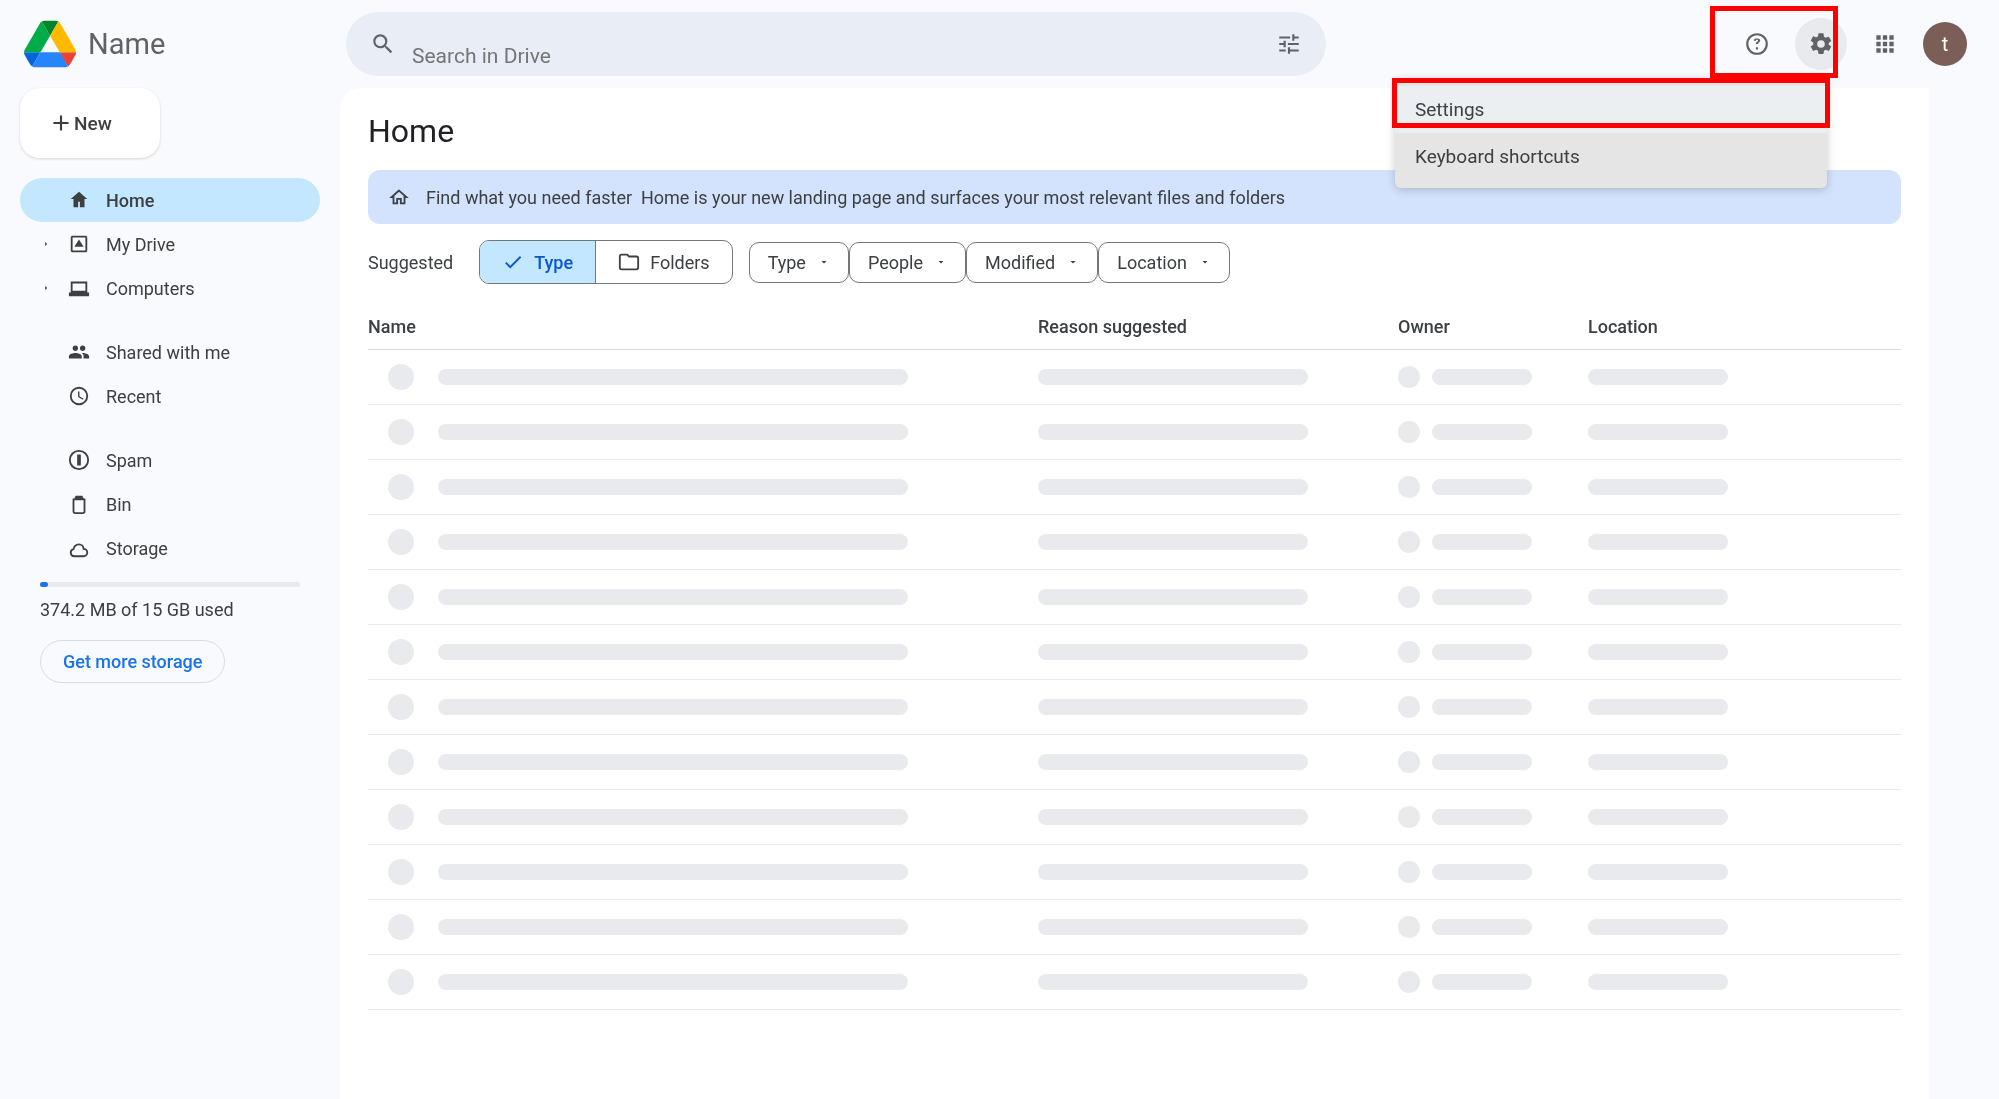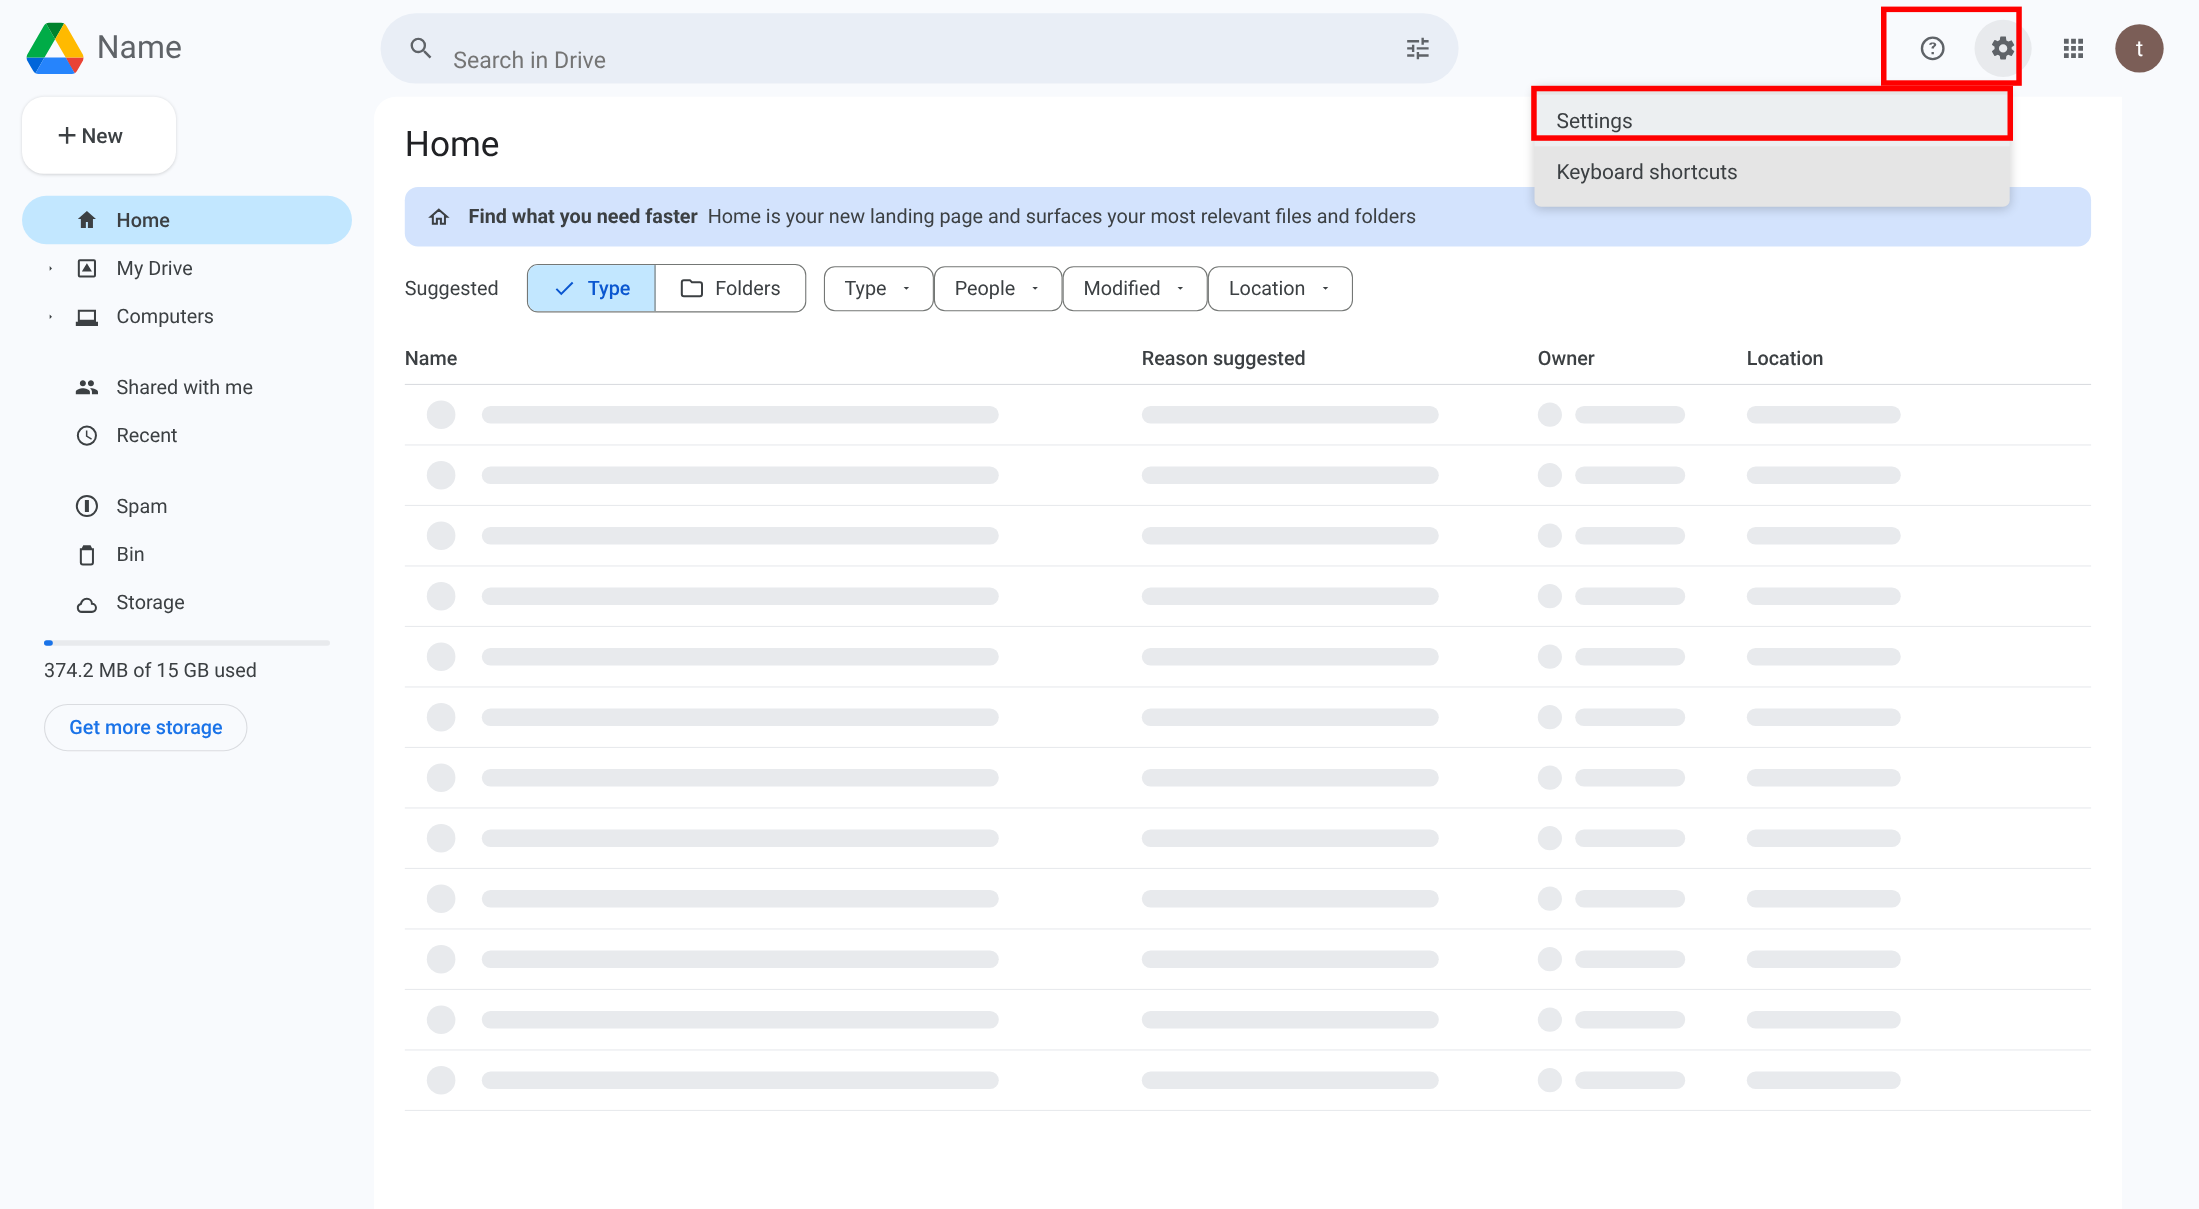--- a/index.html
+++ b/index.html
@@ -29,21 +29,21 @@
 .nav-item .exp { width: 12px; display: flex; justify-content: center; }
 .nav-group { margin-top: 20px; }
 .storage-bar { height: 5px; background: #e8eaed; border-radius: 3px; margin: 12px 20px 0; position: relative; }
 .storage-bar::before { content: ''; position: absolute; left: 0; top: 0; height: 100%; width: 3%; background: #1a73e8; border-radius: 3px; }
 .storage-text { padding: 12px 20px; font-size: 18px; color: #3c4043; }
 .storage-btn { margin: 8px 20px; padding: 10px 22px; border: 1px solid #dadce0; border-radius: 24px; color: #1a73e8; font-size: 18px; font-weight: 500; cursor: pointer; display: inline-block; }
 
 .main { flex: 1; background: #fff; border-radius: 20px 0 0 0; margin-right: 70px; padding: 24px 28px; overflow: hidden; position: relative; }
 .page-title { font-size: 32px; color: #202124; margin-bottom: 20px; }
 .banner { background: #d3e3fd; border-radius: 12px; padding: 16px 20px; display: flex; align-items: center; gap: 16px; font-size: 18px; color: #3c4043; margin-bottom: 16px; }
-.banner .bold { font-weight: 700; text-align: center; }
+.banner .bold { font-weight: 400; text-align: center; }
 .filter-row { display: flex; align-items: center; gap: 16px; margin-bottom: 20px; }
 .sug-label { font-size: 18px; color: #3c4043; margin-right: 10px; }
 .seg { display: flex; border: 1px solid #747775; border-radius: 10px; overflow: hidden; }
 .seg-btn { padding: 10px 22px; display: flex; align-items: center; gap: 10px; font-size: 18px; color: #3c4043; cursor: pointer; }
 .seg-btn.active { background: #c2e7ff; color: #0b57d0; font-weight: 500; }
 .seg-btn:first-child { border-right: 1px solid #747775; }
 .chip { padding: 9px 18px; border: 1px solid #747775; border-radius: 10px; display: flex; align-items: center; gap: 12px; font-size: 18px; color: #3c4043; cursor: pointer; }
 .table-hdr { display: flex; padding: 12px 0; border-bottom: 1px solid #dadce0; font-size: 18px; color: #3c4043; font-weight: 500; }
 .col-name { width: 670px; }
 .col-reason { width: 360px; }

